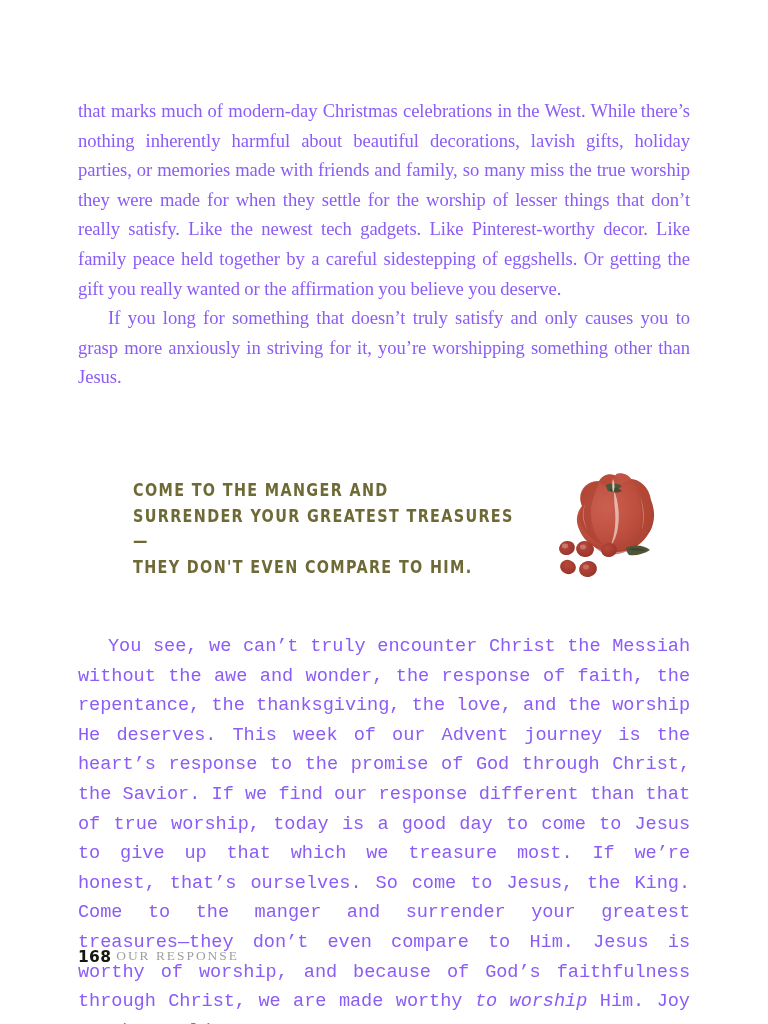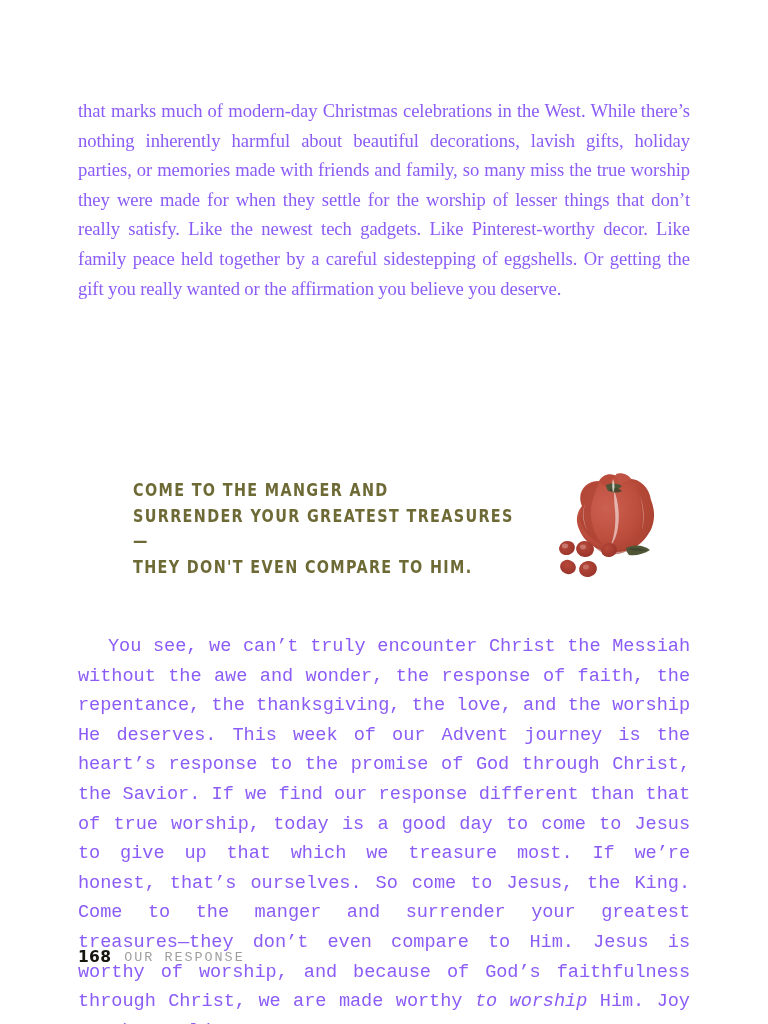--- a/index.html
+++ b/index.html
@@ -81,48 +81,49 @@
     height: 125px;
   }
   .pomegranate svg { display: block; }
 
   
   .footer {
     position: absolute;
     left: 78px;
     top: 948px;
     display: flex;
-    align-items: center;
-    gap: 13px;
+    align-items: flex-start;
+    gap: 5px;
   }
   .folio {
     font-family: "DejaVu Sans", sans-serif;
     font-weight: 700;
     font-size: 15.5px;
     letter-spacing: 0.3px;
     color: #17160f;
   }
   .running-head {
-    font-family: Liberation Mono, monospace;
+    font-family: Liberation Serif, serif;
     font-weight: 400;
     font-size: 13.4px;
     letter-spacing: 2.0px;
     color: #9e9e9e;
     text-transform: uppercase;
   }
 </style>
 </head>
 <body>
 
 <div class="page">
 
   <div class="content">
 
     <p class="body-par">that marks much of modern-day Christmas celebrations in the West. While there’s nothing inherently harmful about beautiful decorations, lavish gifts, holiday parties, or memories made with friends and family, so many miss the true worship they were made for when they settle for the worship of lesser things that don’t really satisfy. Like the newest tech gadgets. Like Pin­terest-worthy decor. Like family peace held together by a careful sidestep­ping of eggshells. Or getting the gift you really wanted or the affirmation you believe you deserve.</p>
 
+    <p class="body-par indent">If you long for something that doesn’t truly satisfy and only causes you to grasp more anxiously in striving for it, you’re worshipping something other than Jesus.</p>
   </div>
 
   <div class="quote-band">
 
     <div class="pullquote">COME TO THE MANGER AND
 SURRENDER YOUR GREATEST TREASURES—
 THEY DON'T EVEN COMPARE TO HIM.</div>
 
     <div class="pomegranate">
       <svg width="120" height="125" viewBox="0 0 120 125" xmlns="http://www.w3.org/2000/svg">

